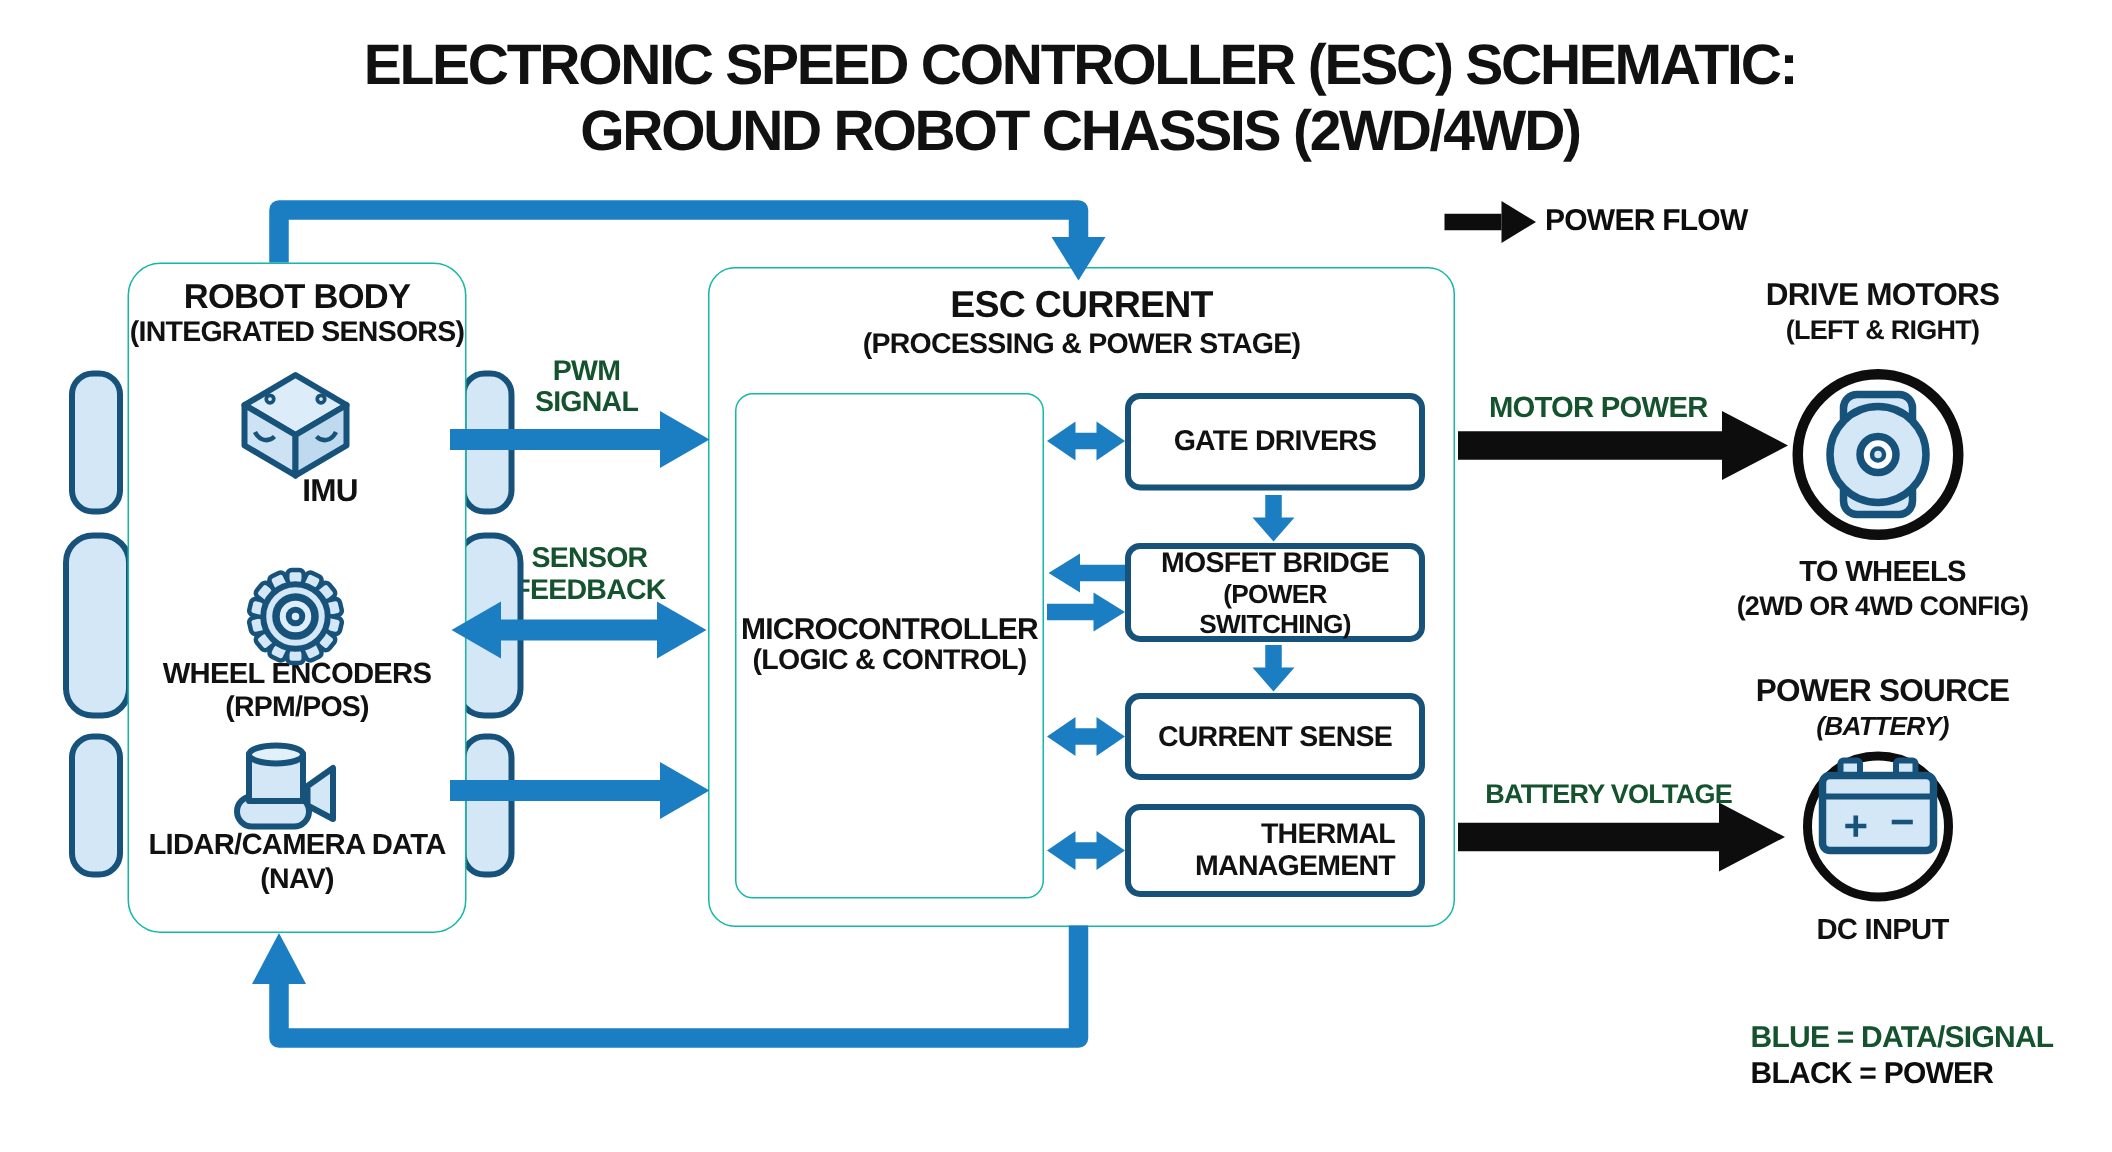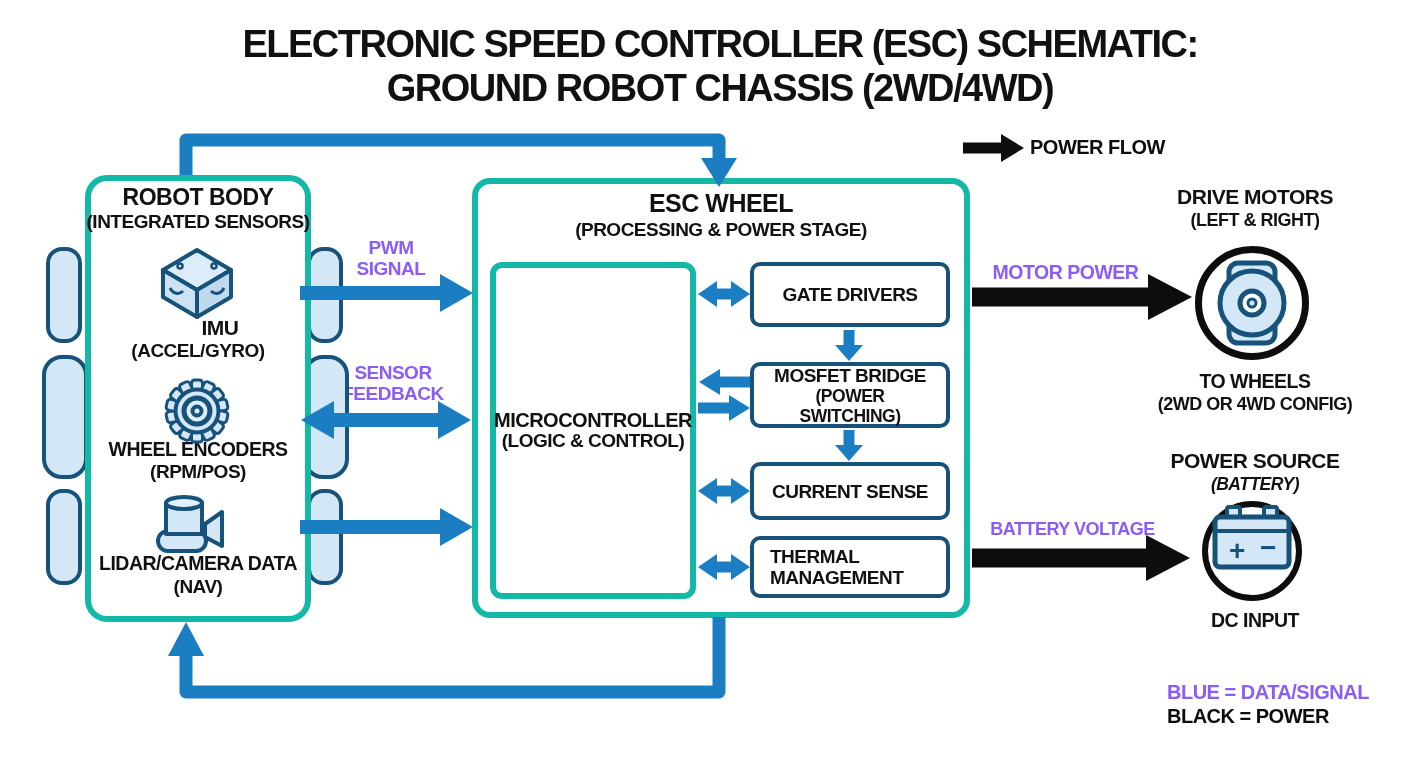--- a/index.html
+++ b/index.html
@@ -4,37 +4,37 @@
 <style>
   html,body { margin:0; padding:0; background:#ffffff; }
   #page {
     position:relative; width:1408px; height:768px; overflow:hidden;
     background:#ffffff;
     font-family:"Liberation Sans", sans-serif;
     font-weight:700; color:#111111; letter-spacing:-0.5px;
   }
   .txt { position:absolute; text-align:center; line-height:1.08; white-space:nowrap; }
   .wrap { white-space:normal; }
-  .blue { color:#8b5cf6; }
+  .blue { color:#14532d; }
   .black { color:#0d0d0d; }
 
   .title-line { width:1408px; left:0; font-size:38px; font-weight:800; letter-spacing:-1.5px;margin-left:16px; }
 
-  .box { position:absolute; box-sizing:border-box; background:#ffffff; border:6px solid #14b8a6; }
+  .box { position:absolute; box-sizing:border-box; background:#ffffff; border:1px solid #14b8a6; }
   #robot-body-box { left:85px; top:175px; width:226px; height:447px; border-radius:22px; z-index:2; }
   #esc-box        { left:472px; top:178px; width:498px; height:440px; border-radius:18px; z-index:2; }
   #mcu-box        { left:490px; top:262px; width:206px; height:337px; border-radius:12px; z-index:3;
                     display:flex; flex-direction:column; justify-content:center; align-items:center; }
   .stage-box      { left:750px; width:200px; border:4px solid #17527b; border-radius:10px; z-index:3;
                     display:flex; flex-direction:column; justify-content:center; align-items:center; padding:0 12px; }
   #gate-box    { top:262px; height:65px; }
   #mosfet-box  { top:362px; height:66px; }
   #current-box { top:462px; height:58px; }
   #thermal-box { top:536px; height:62px; }
-  .stage-label { font-size:19px; line-height:21px; text-align:left; }
+  .stage-label { font-size:19px; line-height:21px; text-align:right; }
   .stage-sub   { font-size:17.5px; line-height:20px; text-align:center; }
 
   .wheel { position:absolute; box-sizing:border-box; background:#d3e7f6; border:4px solid #17527b; z-index:1; }
   .wheel.small { width:36px; height:96px; border-radius:16px; }
   .wheel.mid   { width:46px; height:124px; border-radius:20px; }
 
   .circle { position:absolute; box-sizing:border-box; border-radius:50%; background:#ffffff; z-index:2; }
   #motor-circle   { left:1195px; top:246px; width:114px; height:114px; border:7px solid #0d0d0d; }
   #battery-circle { left:1202px; top:501px; width:100px; height:100px; border:6px solid #0d0d0d; }
 
@@ -55,30 +55,29 @@
   <div class="wheel small" style="left:46px;  top:489px;"></div>
   <div class="wheel small" style="left:307px; top:247px;"></div>
   <div class="wheel mid" style="left:303px; top:355px;"></div>
   <div class="wheel small" style="left:307px; top:489px;"></div>
 
   <div id="robot-body-box" class="box"></div>
   <div class="txt" style="left:85px; top:185px; width:226px; font-size:23px; z-index:3;">ROBOT BODY</div>
   <div class="txt" style="left:85px; top:212px; width:226px; font-size:19px; z-index:3;">(INTEGRATED SENSORS)</div>
 
   <div class="txt" style="left:85px; top:317px; width:270px; font-size:21px; z-index:3;">IMU</div>
-  <div class="txt" style="left:85px; top:341px; width:226px; font-size:19px; z-index:3;">(ACCEL/GYRO)</div>
 
   <div class="txt" style="left:85px; top:462px; width:226px; font-size:19px; z-index:3;">(RPM/POS)</div>
   <div class="txt" style="left:85px; top:439px; width:226px; font-size:19.5px; z-index:3;">WHEEL ENCODERS</div>
 
   <div class="txt" style="left:85px; top:553px; width:226px; font-size:19.5px; z-index:3;">LIDAR/CAMERA DATA</div>
   <div class="txt" style="left:85px; top:577px; width:226px; font-size:19px; z-index:3;">(NAV)</div>
 
   <div id="esc-box" class="box"></div>
-  <div class="txt" style="left:472px; top:190px; width:498px; font-size:25px; z-index:3;">ESC WHEEL</div>
+  <div class="txt" style="left:472px; top:190px; width:498px; font-size:25px; z-index:3;">ESC CURRENT</div>
   <div class="txt" style="left:472px; top:220px; width:498px; font-size:19px; z-index:3;">(PROCESSING &amp; POWER STAGE)</div>
 
   <div id="mcu-box" class="box">
     <div class="stage-label" style="font-size:20px;">MICROCONTROLLER</div>
     <div class="stage-sub" style="font-size:19px;">(LOGIC &amp; CONTROL)</div>
   </div>
 
   <div id="gate-box" class="box stage-box">
     <div class="stage-label">GATE DRIVERS</div>
   </div>

